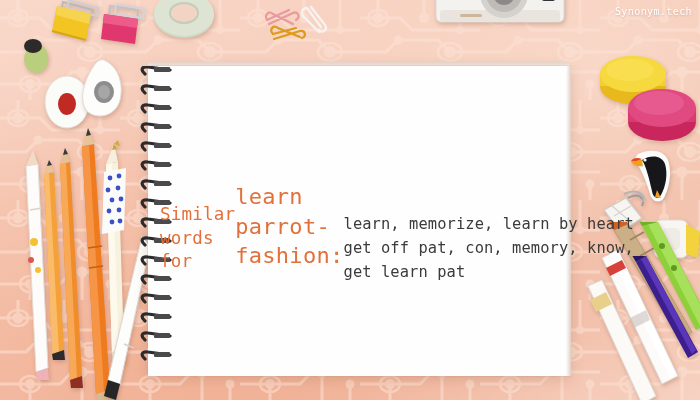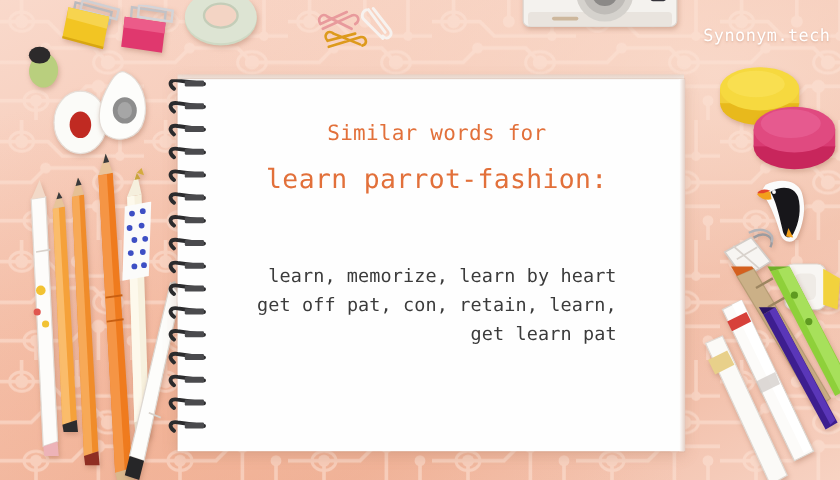--- a/index.html
+++ b/index.html
@@ -23,28 +23,28 @@
     background:#fefefe;
     box-shadow:0 2px 12px rgba(160,105,80,.30), 0 0 0 1px rgba(200,160,140,.18);}
   #page-top-edge{position:absolute;left:148px;top:62px;width:422px;height:6px;
     background:linear-gradient(#ead9cf,#fdfdfd);opacity:.9;}
   #page-right-edge{position:absolute;left:566px;top:66px;width:5px;height:310px;
     background:linear-gradient(90deg,#ffffff,#e2cec4);}
   #spiral{position:absolute;left:140px;top:66px;width:44px;height:310px;}
 
   
   #sheet{position:absolute;left:160px;top:66px;width:408px;height:310px;
-    display:flex;flex-direction:column;align-items:center;}
+    display:flex;flex-direction:row;align-items:center;}
   .t-line1{margin-top:35px;font-size:17.5px;color:#e2703a;letter-spacing:.2px;line-height:1.35;}
   .t-line2{margin-top:11px;font-size:22px;color:#e2703a;letter-spacing:.3px;line-height:1.35;}
-  #syn-block{margin-top:53px;text-align:right;color:#3b3b3b;font-size:15.4px;line-height:24px;letter-spacing:.1px;}
+  #syn-block{margin-top:53px;text-align:left;color:#3b3b3b;font-size:15.4px;line-height:24px;letter-spacing:.1px;}
   #syn-block div{white-space:pre;}
 
   
-  #logo{position:absolute;right:8px;top:22px;color:#ffffff;font-size:14px;
+  #logo{position:absolute;right:8px;top:6px;color:#ffffff;font-size:10px;
     letter-spacing:.4px;text-shadow:0 1px 2px rgba(180,120,95,.45);}
 
   
   .prop{position:absolute;}
   .shadow{filter:drop-shadow(1px 2px 2px rgba(150,95,70,.35));}
 </style>
 </head>
 <body>
 
 <div id="desk"></div>
@@ -329,18 +329,18 @@
       <rect x="14" y="286" width="16" height="5" rx="1"></rect>
     </g>
   </g>
 </svg>
 
 <div id="sheet">
   <div class="t-line1">Similar words for</div>
   <div class="t-line2">learn parrot-fashion:</div>
   <div id="syn-block">
     <div>learn, memorize, learn by heart</div>
-    <div>get off pat, con, retain, learn,</div>
+    <div>get off pat, con, memory, know,</div>
     <div>get learn pat</div>
   </div>
 </div>
 
 <div id="logo">Synonym.tech</div>
 
 </body></html>

